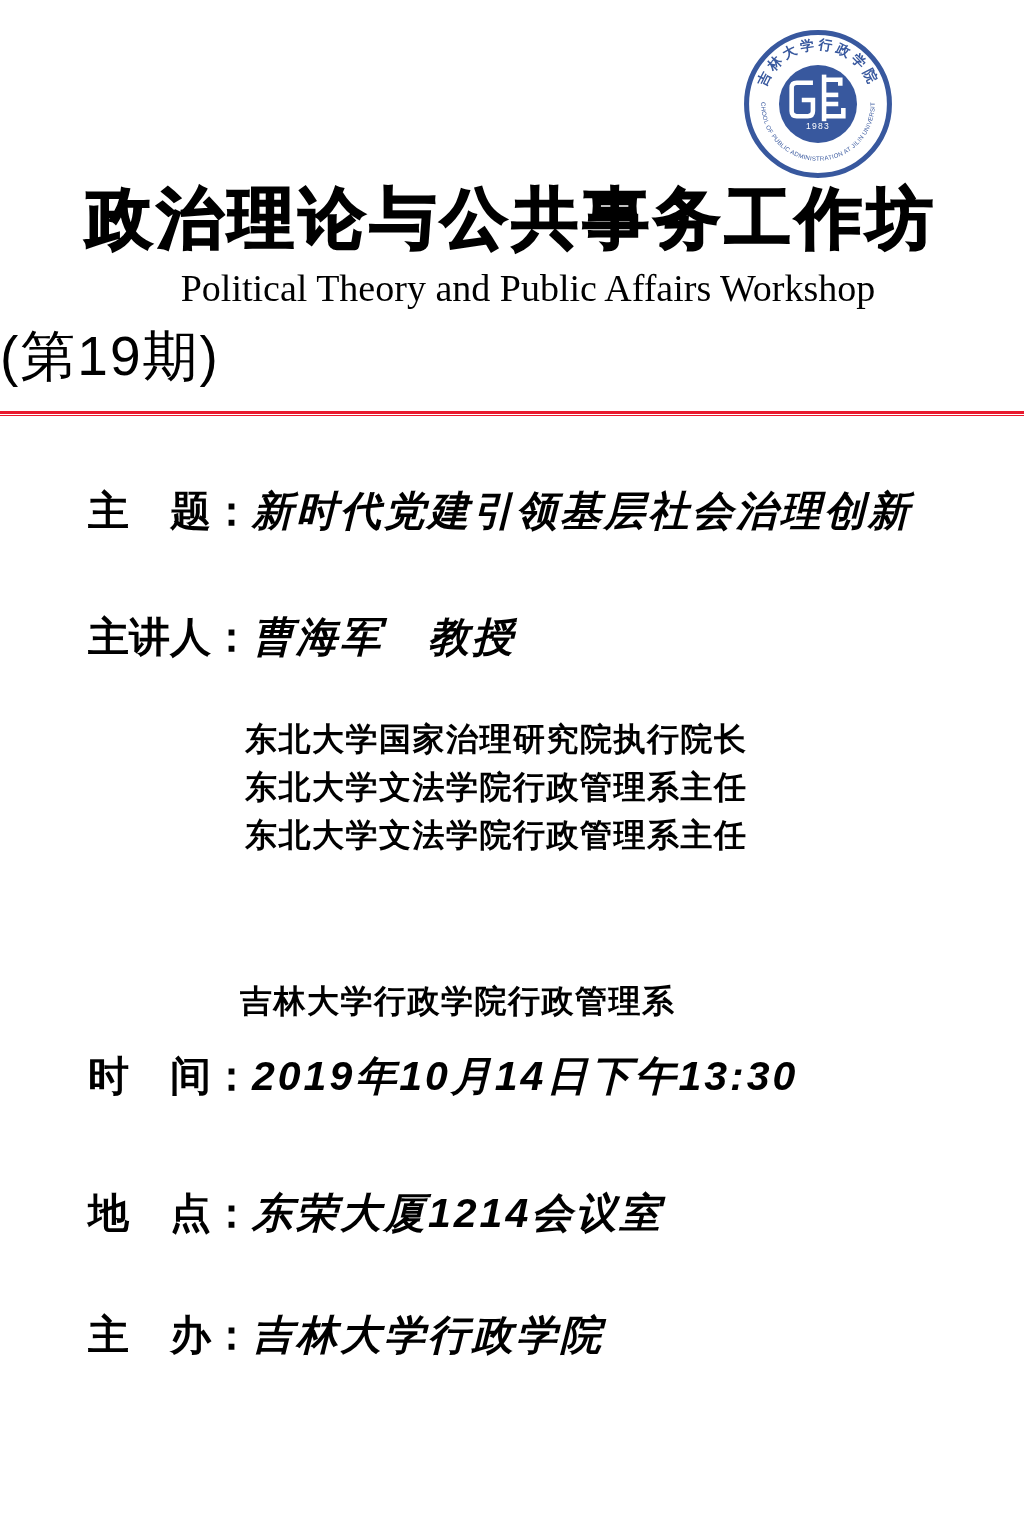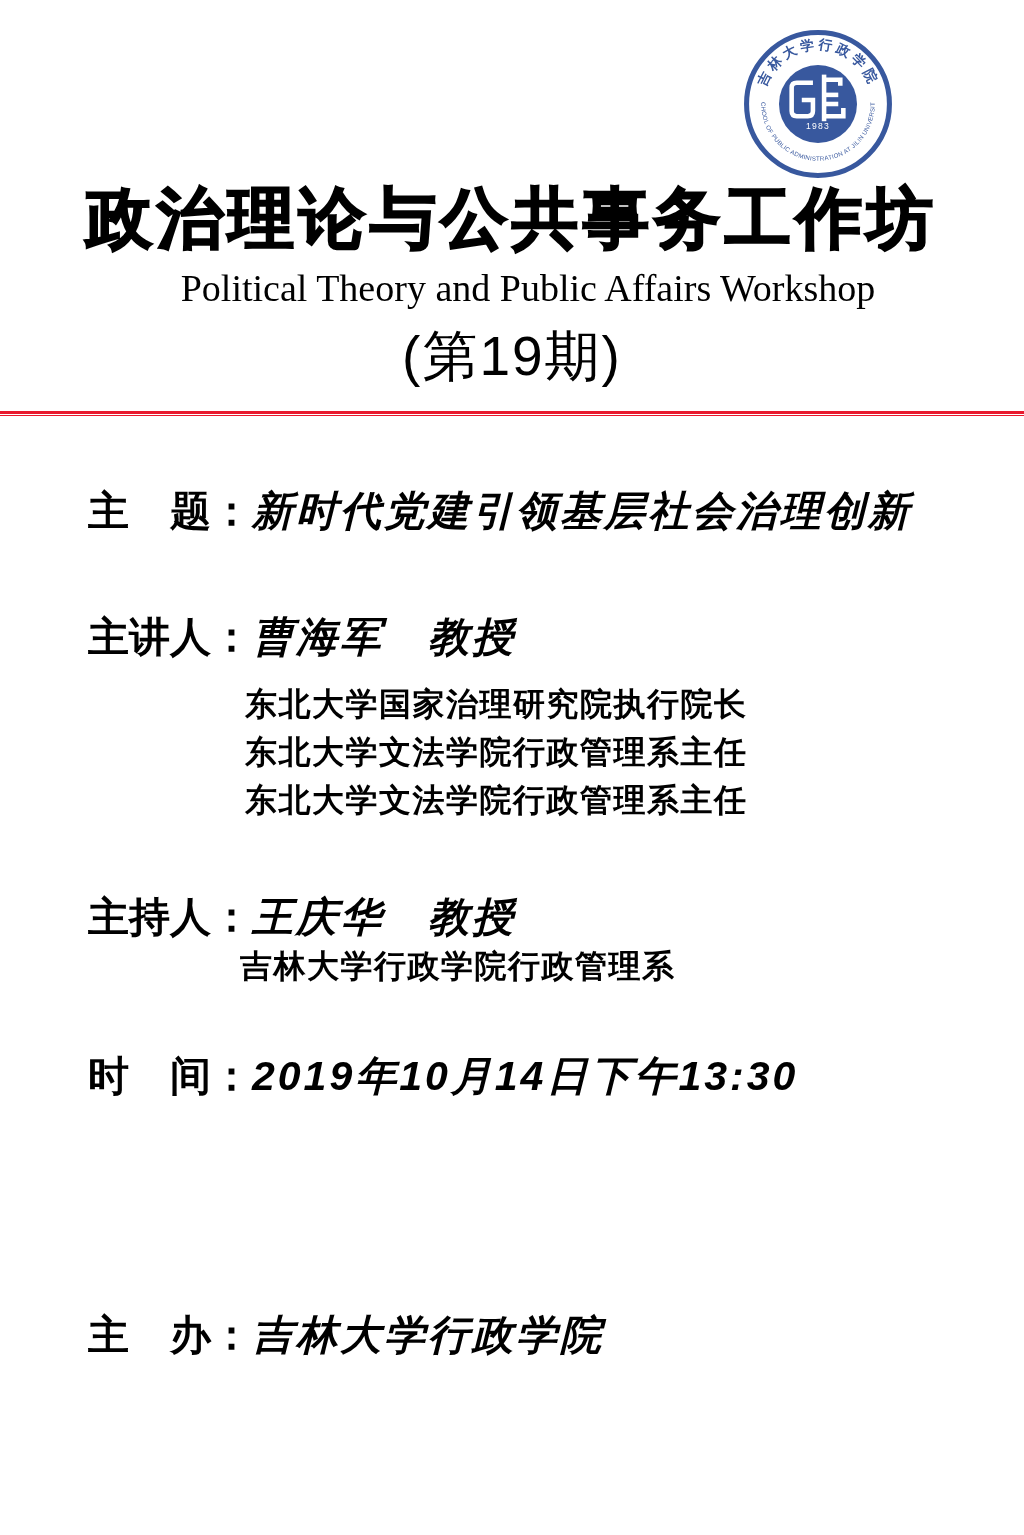--- a/index.html
+++ b/index.html
@@ -15,36 +15,36 @@
     letter-spacing:5px; -webkit-text-stroke:2px #000;
     font-family:"Liberation Sans", sans-serif;
   }
   .subtitle {
     position:absolute; left:0; right:0; top:266px; text-align:center;
     font-size:38px; line-height:44px; font-weight:400;
     font-family:"Liberation Serif", serif;
     padding-left:32px;
   }
   .issue {
-    position:absolute; left:0; right:0; top:320px; text-align:center;
+    position:absolute; left:0; right:0; top:320px; text-align:left;
     font-size:55px; line-height:72px; font-weight:400; letter-spacing:2px;
   }
   .divider {
     position:absolute; left:0; right:0; top:411px; height:1px;
     border-top:3px solid #e8192d; border-bottom:1px solid #e8192d;
     background:#fff;
   }
   .row {
     position:absolute; left:88px; font-size:41px; line-height:46px;
     font-weight:600; white-space:nowrap;
   }
   .row .val { letter-spacing:3px;font-style:italic; }
   .subs {
     position:absolute; font-size:32px; line-height:48px; font-weight:600;
-    letter-spacing:1.5px; white-space:nowrap;
+    letter-spacing:1.5px; white-space:nowrap;margin-top:35px;
   }
   .r-topic   { top:488px; }
   .r-speaker { top:614px; }
   .s-speaker { left:245px; top:680px; }
   .r-host    { top:894px; }
   .s-host    { left:240px; top:942px; }
   .r-time    { top:1053px; }
   .r-venue   { top:1190px; }
   .r-org     { top:1312px; }
 </style>
@@ -90,29 +90,29 @@
 
   <div class="row r-speaker">
     <span>主讲人：</span><span class="val">曹海军　教授</span>
   </div>
   <div class="subs s-speaker">
     <div>东北大学国家治理研究院执行院长</div>
     <div>东北大学文法学院行政管理系主任</div>
     <div>东北大学文法学院行政管理系主任</div>
   </div>
 
-  <div class="row r-host">
-    <span>主持人：</span><span class="val">王庆华　教授</span>
-  </div>
   <div class="subs s-host">
     <div>吉林大学行政学院行政管理系</div>
   </div>
 
   <div class="row r-time">
     <span>时　间：</span><span class="val">2019年10月14日下午13:30</span>
   </div>
 
+  <div class="row r-venue">
+    <span>地　点：</span><span class="val">东荣大厦1214会议室</span>
+  </div>
 
   <div class="row r-org">
     <span>主　办：</span><span class="val">吉林大学行政学院</span>
   </div>
 
 </div>
 
 </body></html>

